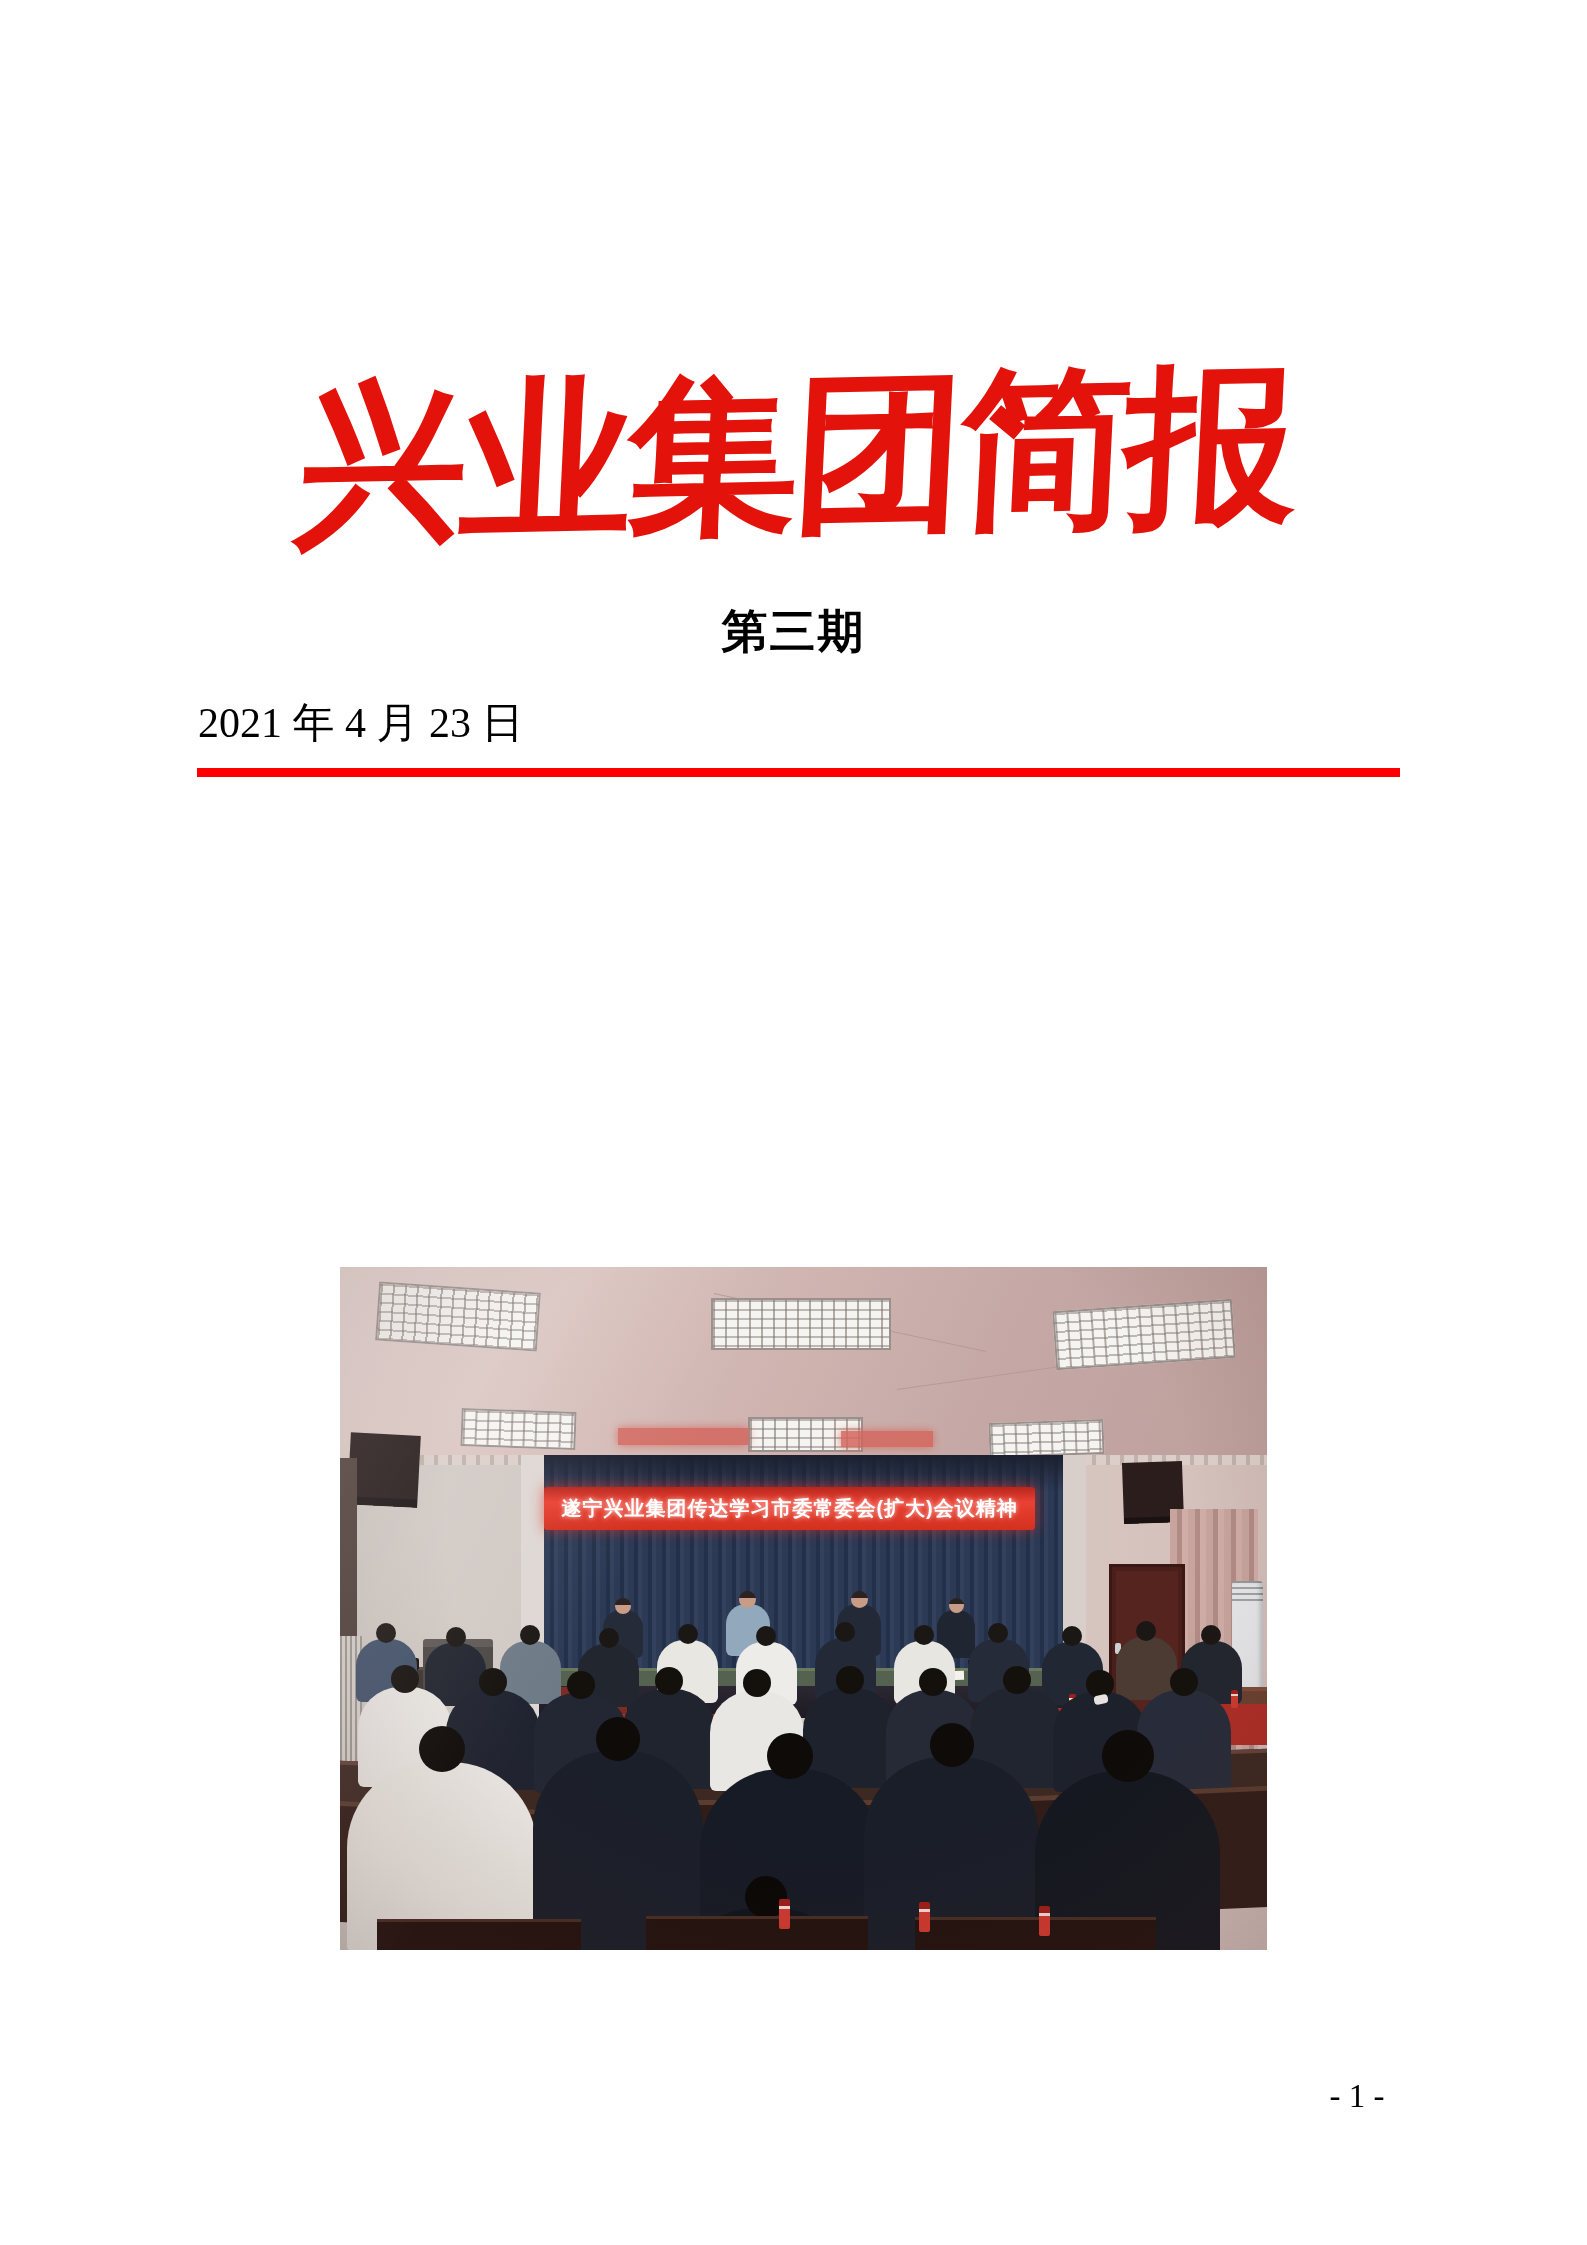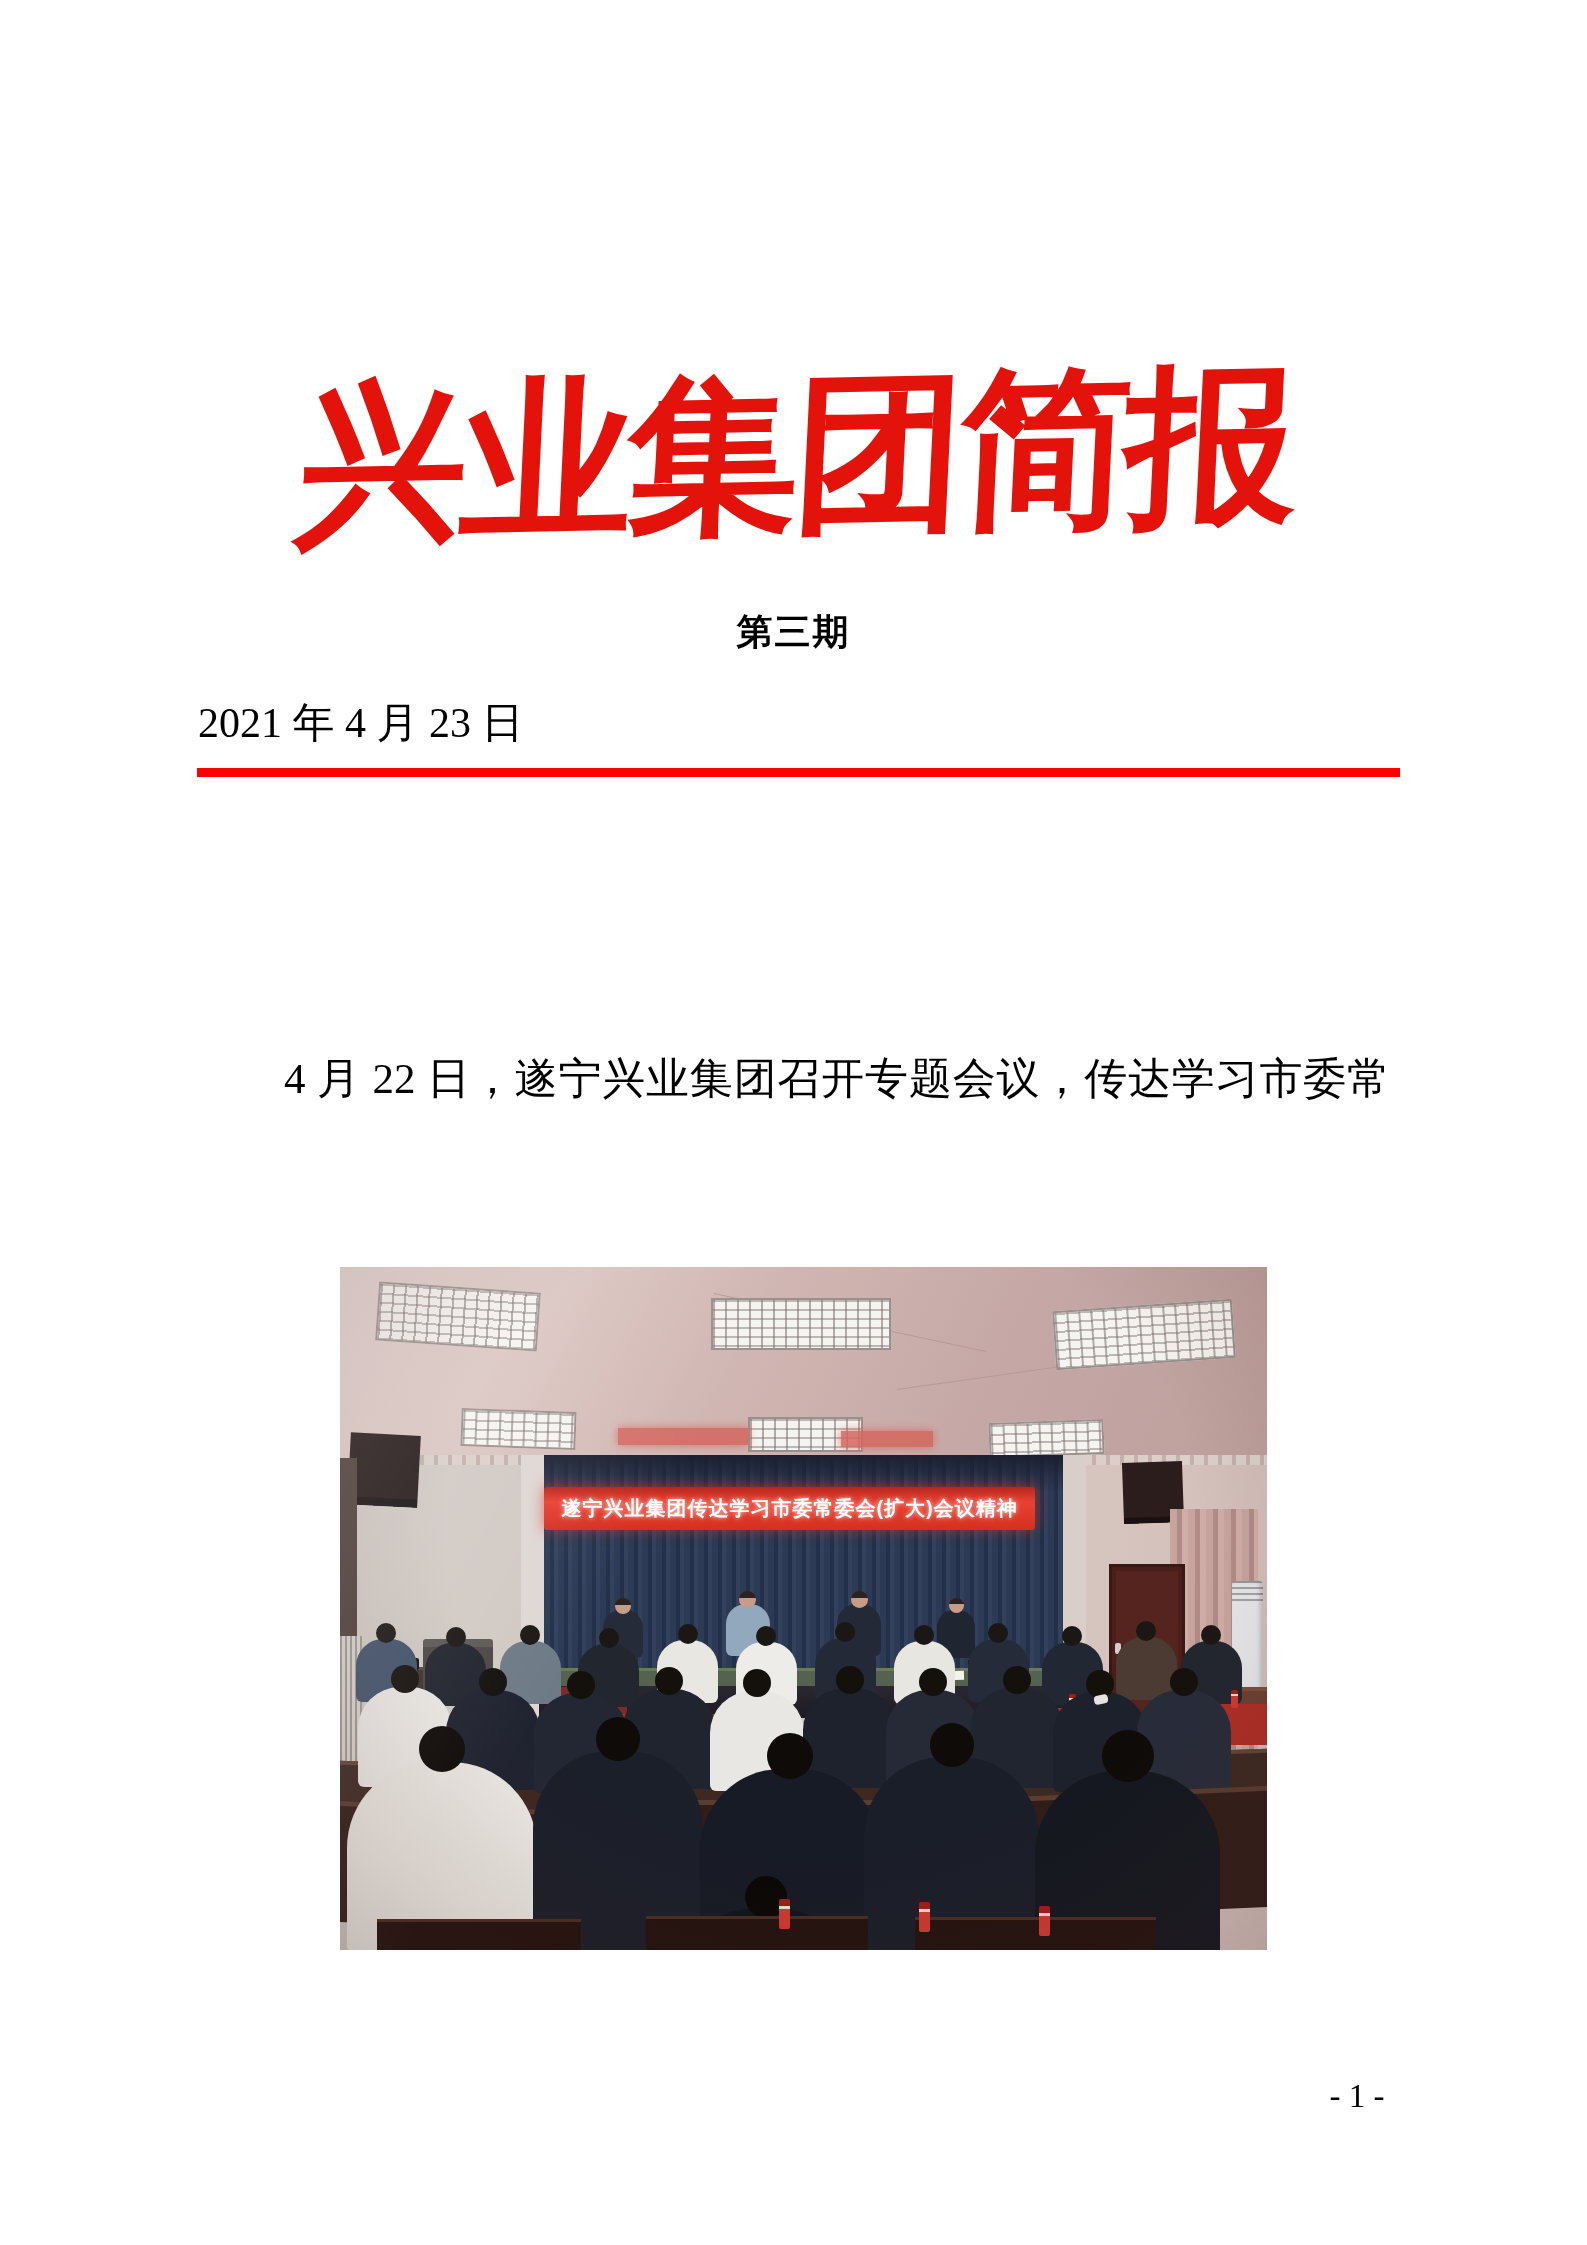--- a/index.html
+++ b/index.html
@@ -8,21 +8,21 @@
     font-family:"Liberation Serif","DejaVu Serif",serif;color:#000;overflow:hidden;
   }
   .masthead{
     position:absolute;top:352px;left:0;right:0;height:210px;
     text-align:center;font-family:"DejaVu Sans","Liberation Sans",sans-serif;
     font-weight:900;font-size:172px;line-height:205px;letter-spacing:-6px;
     color:#e3120b;transform:rotate(-1.2deg) skewX(-4deg);white-space:nowrap;
   }
   .issue{
     position:absolute;top:606px;left:0;right:0;text-align:center;
-    font-size:36px;font-weight:bold;line-height:52px;letter-spacing:2px;font-family:Liberation Serif, serif;
+    font-size:46px;font-weight:bold;line-height:52px;letter-spacing:2px;font-family:Liberation Serif, serif;
   }
   .pubrow{
     position:absolute;top:698px;left:198px;width:1192px;
     display:flex;justify-content:space-between;align-items:baseline;
     font-size:42px;line-height:50px;
   }
   .rule{position:absolute;top:768px;left:197px;width:1203px;height:9px;}
   .article-title{
     position:absolute;top:810px;left:0;right:0;text-align:center;
     font-size:51px;font-weight:bold;line-height:77px;letter-spacing:1px;
@@ -65,21 +65,20 @@
   <div class="issue">第三期</div>
 
   <div class="pubrow">
     <span>2021 年 4 月 23 日</span>
   </div>
 
   <div class="rule" style="background: rgb(254, 0, 0);"></div>
 
 
   <div class="body-text">
-    <div class="body-line indent">4 月 22 日，遂宁兴业集团召开专题会议，传达学习市委常</div>
   </div>
 
   <div class="photo">
     <div class="scene" id="scene" style="left:0;top:0;width:100%;height:100%;">
         <div style="left: 0px; top: 0px; width: 100%; height: 27.5%; z-index: 6; background: linear-gradient(115deg, rgb(228, 212, 208), rgb(210, 184, 180) 40%, rgb(197, 168, 165) 70%, rgb(189, 159, 156));"></div>
         <div style="left: 40%; top: 8%; width: 30%; height: 1px; background: rgb(183, 154, 150); transform: rotate(12deg); z-index: 7;"></div>
         <div style="left: 60%; top: 16%; width: 20%; height: 1px; background: rgb(183, 154, 150); transform: rotate(-8deg); z-index: 7;"></div>
         <div style="z-index: 7; background: repeating-linear-gradient(90deg, rgba(120, 110, 105, 0.55) 0px, rgba(120, 110, 105, 0.55) 2px, transparent 2px, transparent 12px), repeating-linear-gradient(rgba(120, 110, 105, 0.45) 0px, rgba(120, 110, 105, 0.45) 2px, transparent 2px, transparent 9px) rgb(246, 244, 240); border: 2px solid rgb(154, 143, 140); left: 4%; top: 3%; width: 17%; height: 8%; transform: rotate(4deg);"></div>
         <div style="z-index: 7; background: repeating-linear-gradient(90deg, rgba(120, 110, 105, 0.55) 0px, rgba(120, 110, 105, 0.55) 2px, transparent 2px, transparent 12px), repeating-linear-gradient(rgba(120, 110, 105, 0.45) 0px, rgba(120, 110, 105, 0.45) 2px, transparent 2px, transparent 9px) rgb(246, 244, 240); border: 2px solid rgb(154, 143, 140); left: 40%; top: 4.5%; width: 19%; height: 7%; transform: none;"></div>
         <div style="z-index: 7; background: repeating-linear-gradient(90deg, rgba(120, 110, 105, 0.55) 0px, rgba(120, 110, 105, 0.55) 2px, transparent 2px, transparent 12px), repeating-linear-gradient(rgba(120, 110, 105, 0.45) 0px, rgba(120, 110, 105, 0.45) 2px, transparent 2px, transparent 9px) rgb(246, 244, 240); border: 2px solid rgb(154, 143, 140); left: 77%; top: 5.5%; width: 19%; height: 8%; transform: rotate(-4deg);"></div>

